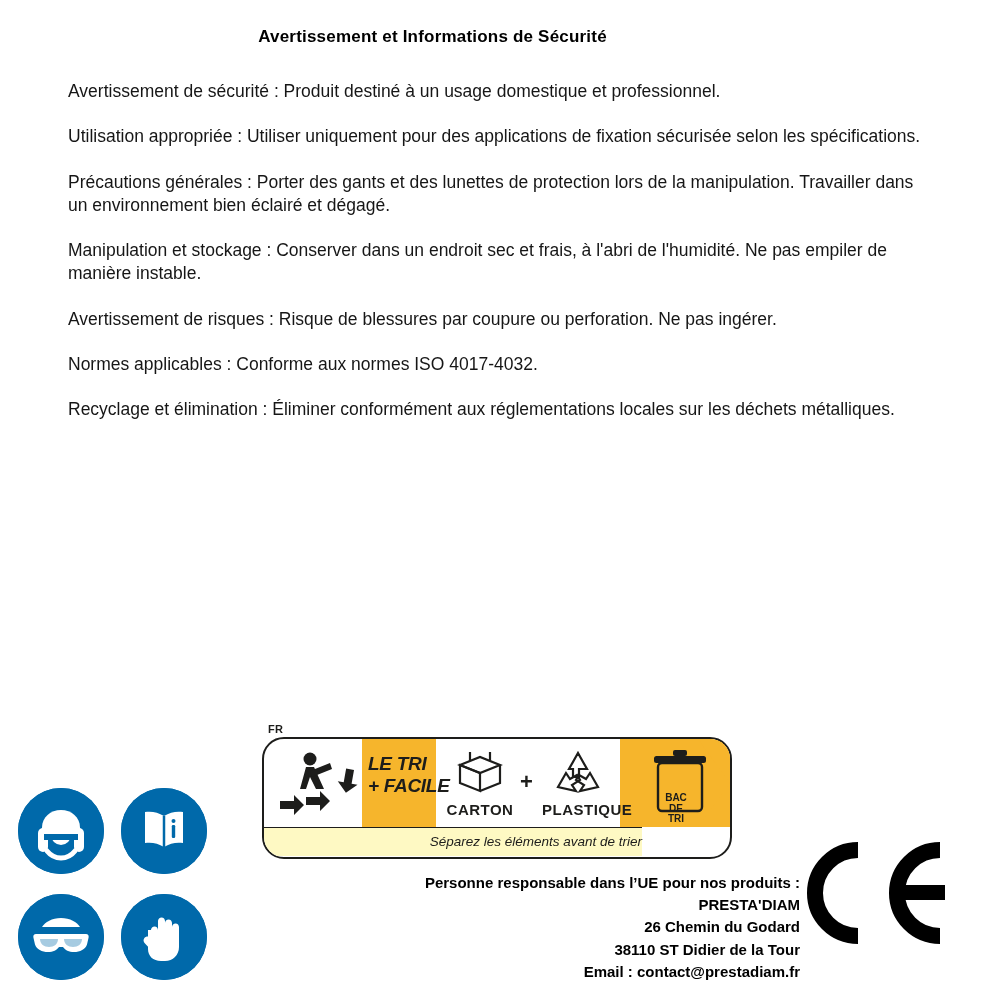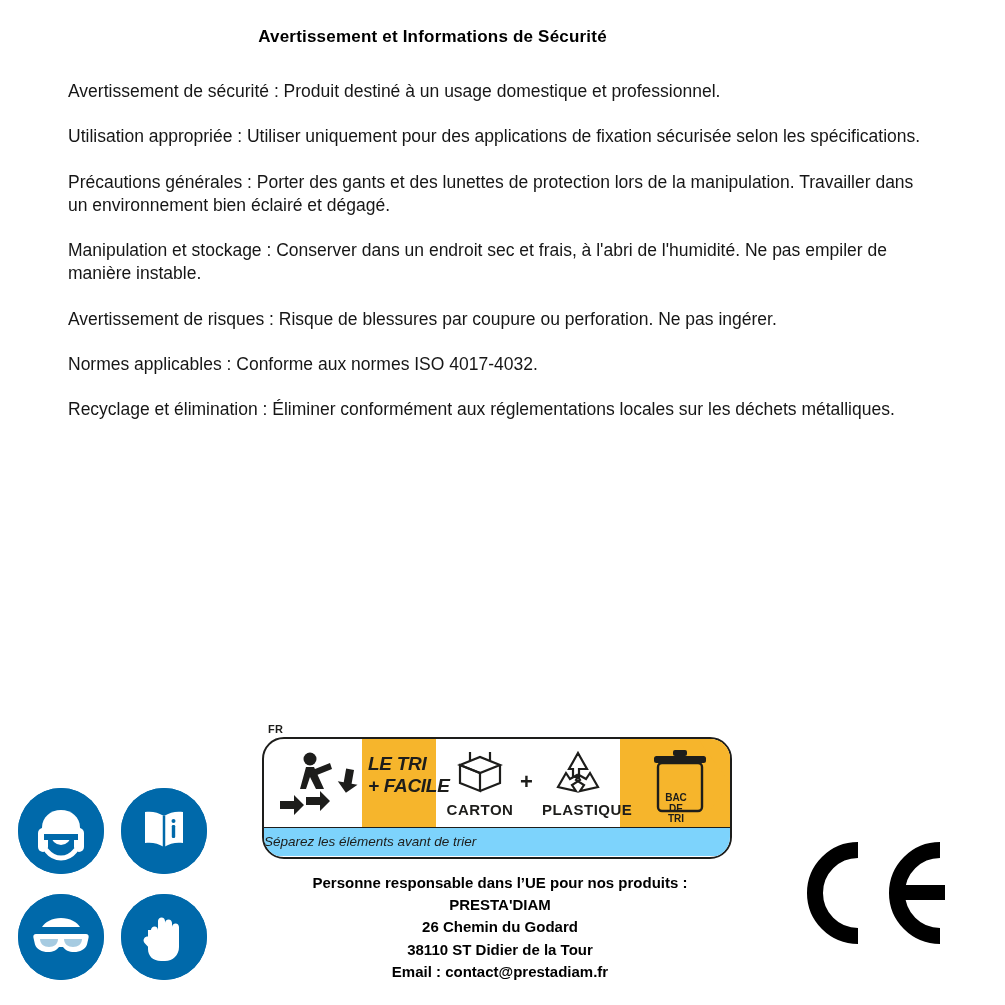--- a/index.html
+++ b/index.html
@@ -180,38 +180,38 @@
     position: absolute;
     left: 17px;
     top: 18px;
     width: 42px;
     margin-top: 28px;
   }
   .tri-footer {
     position: absolute;
     left: 0;
     top: 88px;
-    width: 466px;
+    width: 378px;
     height: 28px;
-    background: #7dd3fc;
+    background: #fef9c3;
     border-top: 1px solid #1d1d1b;
-    text-align: left;
+    text-align: right;
     font-size: 13.5px;
     font-style: italic;
     color: #1d1d1b;
     line-height: 28px;
   }
 
   
   .address {
     position: absolute;
     left: 200px;
     top: 872px;
     width: 600px;
-    text-align: center;
+    text-align: right;
     font-size: 15px;
     font-weight: bold;
     line-height: 1.48;
     color: #000;
   }
 
   
   .ce-mark {
     position: absolute;
     left: 800px;

